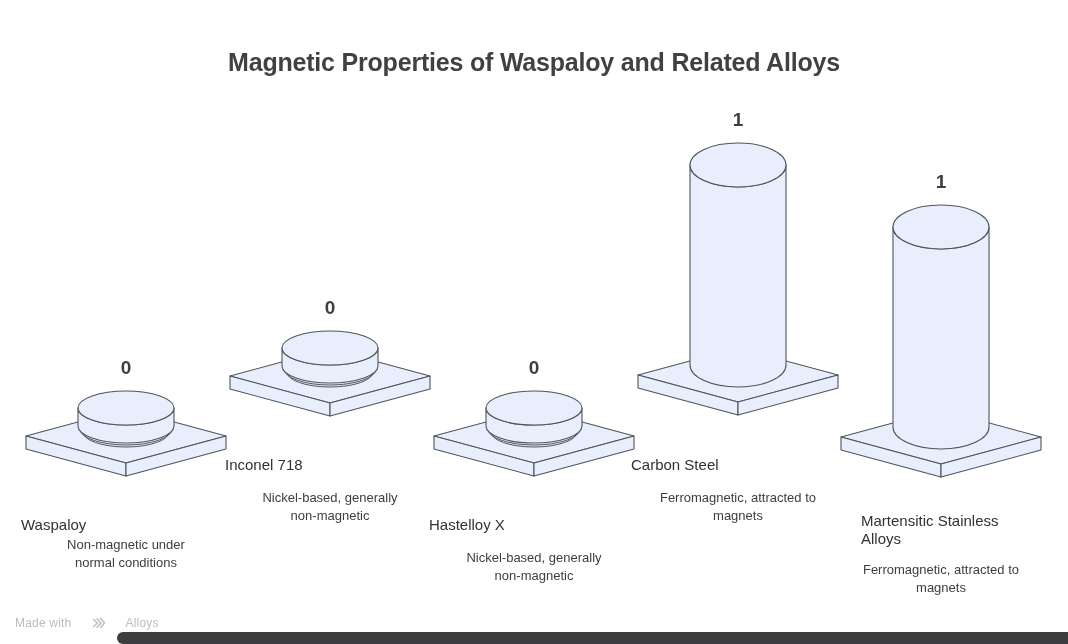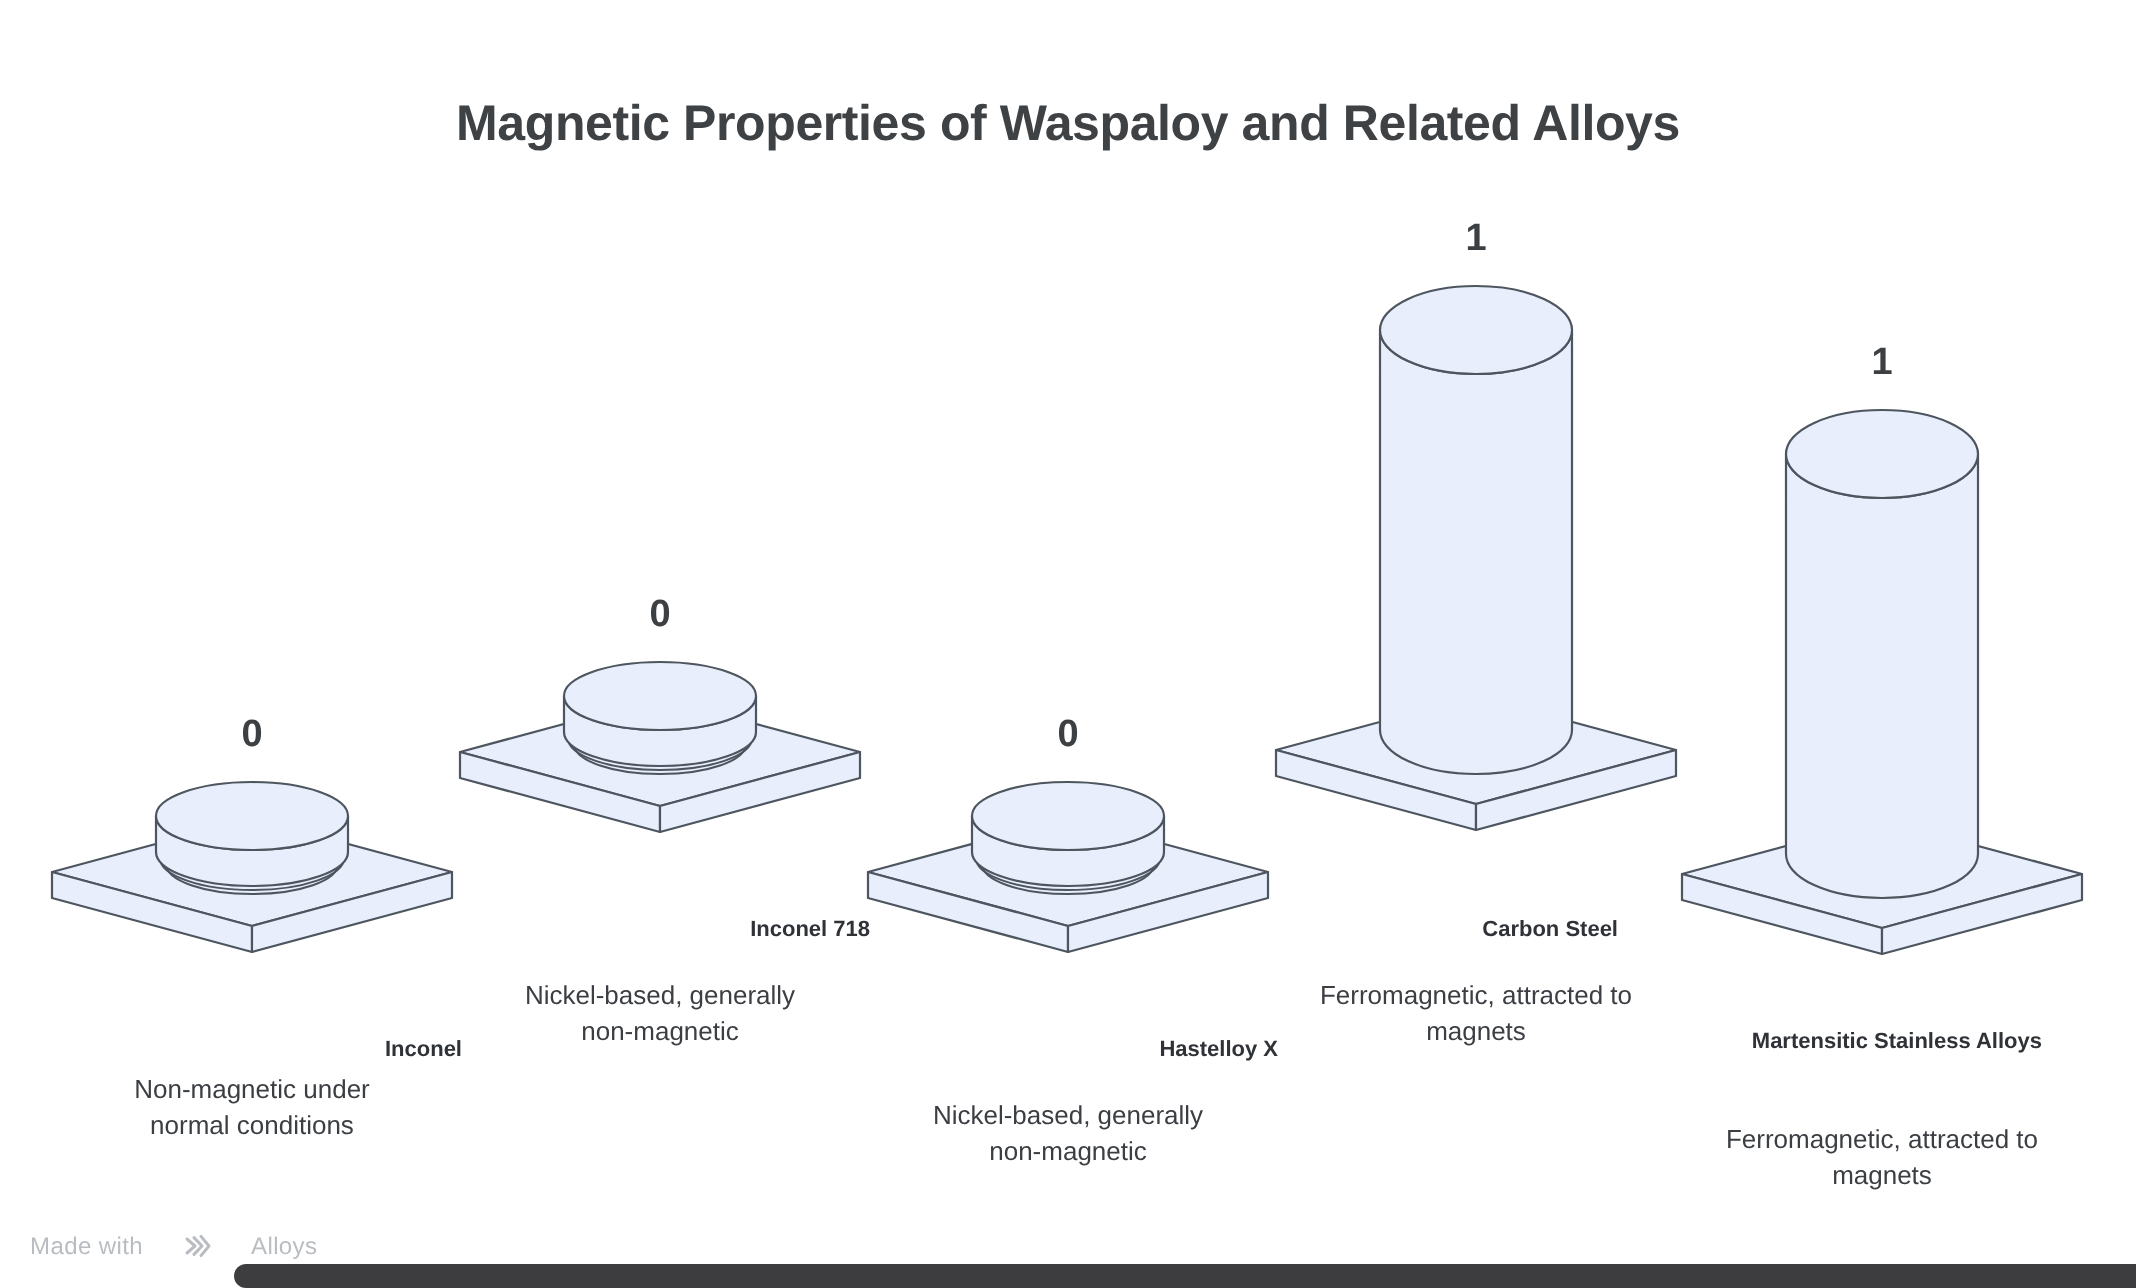--- a/index.html
+++ b/index.html
@@ -9,22 +9,22 @@
   }
   .chart-title{
     position:absolute;left:0;top:48px;width:1068px;text-align:center;
     font-size:25px;font-weight:bold;letter-spacing:-0.2px;color:#3f4245;
   }
   .val{
     position:absolute;width:80px;text-align:center;
     font-size:19px;font-weight:bold;line-height:20px;color:#3d4043;
   }
   .alloy-name{
-    position:absolute;text-align:right;
-    font-size:11px;font-weight:bold;line-height:18px;color:#2f3236;
+    position:absolute;text-align:left;
+    font-size:15px;font-weight:normal;line-height:18px;color:#2f3236;
   }
   .alloy-desc{
     position:absolute;text-align:center;
     font-size:13px;line-height:18px;color:#3b3e42;
   }
   .fig{position:absolute;}
   .watermark{
     position:absolute;left:15px;top:615px;height:16px;
     display:flex;align-items:center;gap:20px;
     font-size:12px;color:#b9bdc1;letter-spacing:0.2px;
@@ -45,21 +45,21 @@
         <div class="val" style="left:86px;top:358px;">0</div>
         <svg class="fig" width="210" height="89" viewBox="0 0 210 89" style="left: 21px; top: 389px;">
     <path fill="#e8eefc" stroke="#4d555e" stroke-width="1.1" stroke-linejoin="round" d="M5 47 L105 20 L205 47 L105 74 Z"></path>
     <path fill="#e8eefc" stroke="#4d555e" stroke-width="1.1" stroke-linejoin="round" d="M5 47 L5 60 L105 87 L105 74 Z"></path>
     <path fill="#e8eefc" stroke="#4d555e" stroke-width="1.1" stroke-linejoin="round" d="M205 47 L205 60 L105 87 L105 74 Z"></path>
     <path fill="none" stroke="#4d555e" stroke-width="1" d="M59 40 A46 16 0 0 0 151 40"></path>
     <path fill="none" stroke="#4d555e" stroke-width="1" d="M62 43 A43 15 0 0 0 148 43"></path>
     <path fill="#e8eefc" stroke="#4d555e" stroke-width="1.1" stroke-linejoin="round" d="M57 19 L57 37 A48 17 0 0 0 153 37 L153 19 A48 17 0 0 1 57 19 Z"></path>
     <ellipse cx="105" cy="19" rx="48" ry="17" fill="#e8eefc" stroke="#4d555e" stroke-width="1.1" stroke-linejoin="round"></ellipse>
   </svg>
-        <div class="alloy-name" style="left:21px;top:516px;width:210px;">Inconel</div>
+        <div class="alloy-name" style="left:21px;top:516px;width:210px;">Waspaloy</div>
         <div class="alloy-desc" style="left:56px;top:536px;width:140px;">Non-magnetic under normal conditions</div>
       </div>
       <div>
         <div class="val" style="left:290px;top:298px;">0</div>
         <svg class="fig" width="210" height="89" viewBox="0 0 210 89" style="left: 225px; top: 329px;">
     <path fill="#e8eefc" stroke="#4d555e" stroke-width="1.1" stroke-linejoin="round" d="M5 47 L105 20 L205 47 L105 74 Z"></path>
     <path fill="#e8eefc" stroke="#4d555e" stroke-width="1.1" stroke-linejoin="round" d="M5 47 L5 60 L105 87 L105 74 Z"></path>
     <path fill="#e8eefc" stroke="#4d555e" stroke-width="1.1" stroke-linejoin="round" d="M205 47 L205 60 L105 87 L105 74 Z"></path>
     <path fill="none" stroke="#4d555e" stroke-width="1" d="M59 40 A46 16 0 0 0 151 40"></path>
     <path fill="none" stroke="#4d555e" stroke-width="1" d="M62 43 A43 15 0 0 0 148 43"></path>
@@ -87,21 +87,21 @@
         <div class="val" style="left:698px;top:110px;">1</div>
         <svg class="fig" width="210" height="276" viewBox="0 0 210 276" style="left: 633px; top: 141px;">
     <path fill="#e8eefc" stroke="#4d555e" stroke-width="1.1" stroke-linejoin="round" d="M5 234 L105 207 L205 234 L105 261 Z"></path>
     <path fill="#e8eefc" stroke="#4d555e" stroke-width="1.1" stroke-linejoin="round" d="M5 234 L5 247 L105 274 L105 261 Z"></path>
     <path fill="#e8eefc" stroke="#4d555e" stroke-width="1.1" stroke-linejoin="round" d="M205 234 L205 247 L105 274 L105 261 Z"></path>
     <path fill="none" stroke="#4d555e" stroke-width="1" d="M59 227 A46 16 0 0 0 151 227"></path>
     <path fill="none" stroke="#4d555e" stroke-width="1" d="M62 230 A43 15 0 0 0 148 230"></path>
     <path fill="#e8eefc" stroke="#4d555e" stroke-width="1.1" stroke-linejoin="round" d="M57 24 L57 224 A48 22 0 0 0 153 224 L153 24 A48 22 0 0 1 57 24 Z"></path>
     <ellipse cx="105" cy="24" rx="48" ry="22" fill="#e8eefc" stroke="#4d555e" stroke-width="1.1" stroke-linejoin="round"></ellipse>
   </svg>
-        <div class="alloy-name" style="left:599px;top:456px;width:210px;">Carbon Steel</div>
+        <div class="alloy-name" style="left:631px;top:456px;width:210px;">Carbon Steel</div>
         <div class="alloy-desc" style="left:659px;top:489px;width:158px;">Ferromagnetic, attracted to magnets</div>
       </div>
       <div>
         <div class="val" style="left:901px;top:172px;">1</div>
         <svg class="fig" width="210" height="276" viewBox="0 0 210 276" style="left: 836px; top: 203px;">
     <path fill="#e8eefc" stroke="#4d555e" stroke-width="1.1" stroke-linejoin="round" d="M5 234 L105 207 L205 234 L105 261 Z"></path>
     <path fill="#e8eefc" stroke="#4d555e" stroke-width="1.1" stroke-linejoin="round" d="M5 234 L5 247 L105 274 L105 261 Z"></path>
     <path fill="#e8eefc" stroke="#4d555e" stroke-width="1.1" stroke-linejoin="round" d="M205 234 L205 247 L105 274 L105 261 Z"></path>
     <path fill="none" stroke="#4d555e" stroke-width="1" d="M59 227 A46 16 0 0 0 151 227"></path>
     <path fill="none" stroke="#4d555e" stroke-width="1" d="M62 230 A43 15 0 0 0 148 230"></path>

